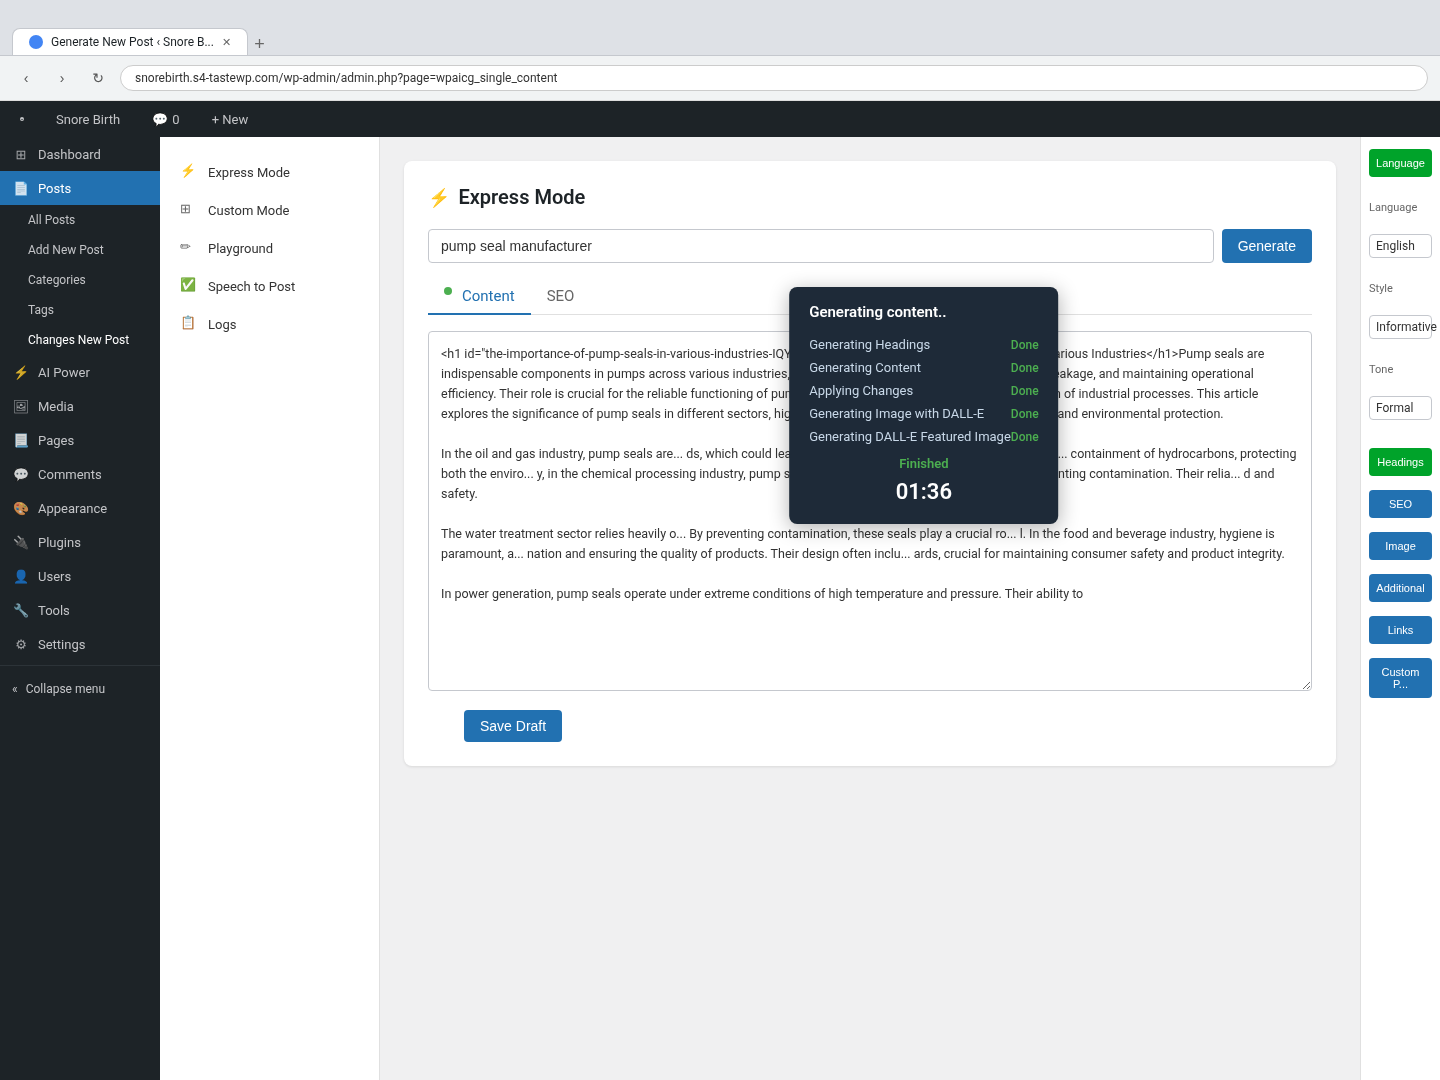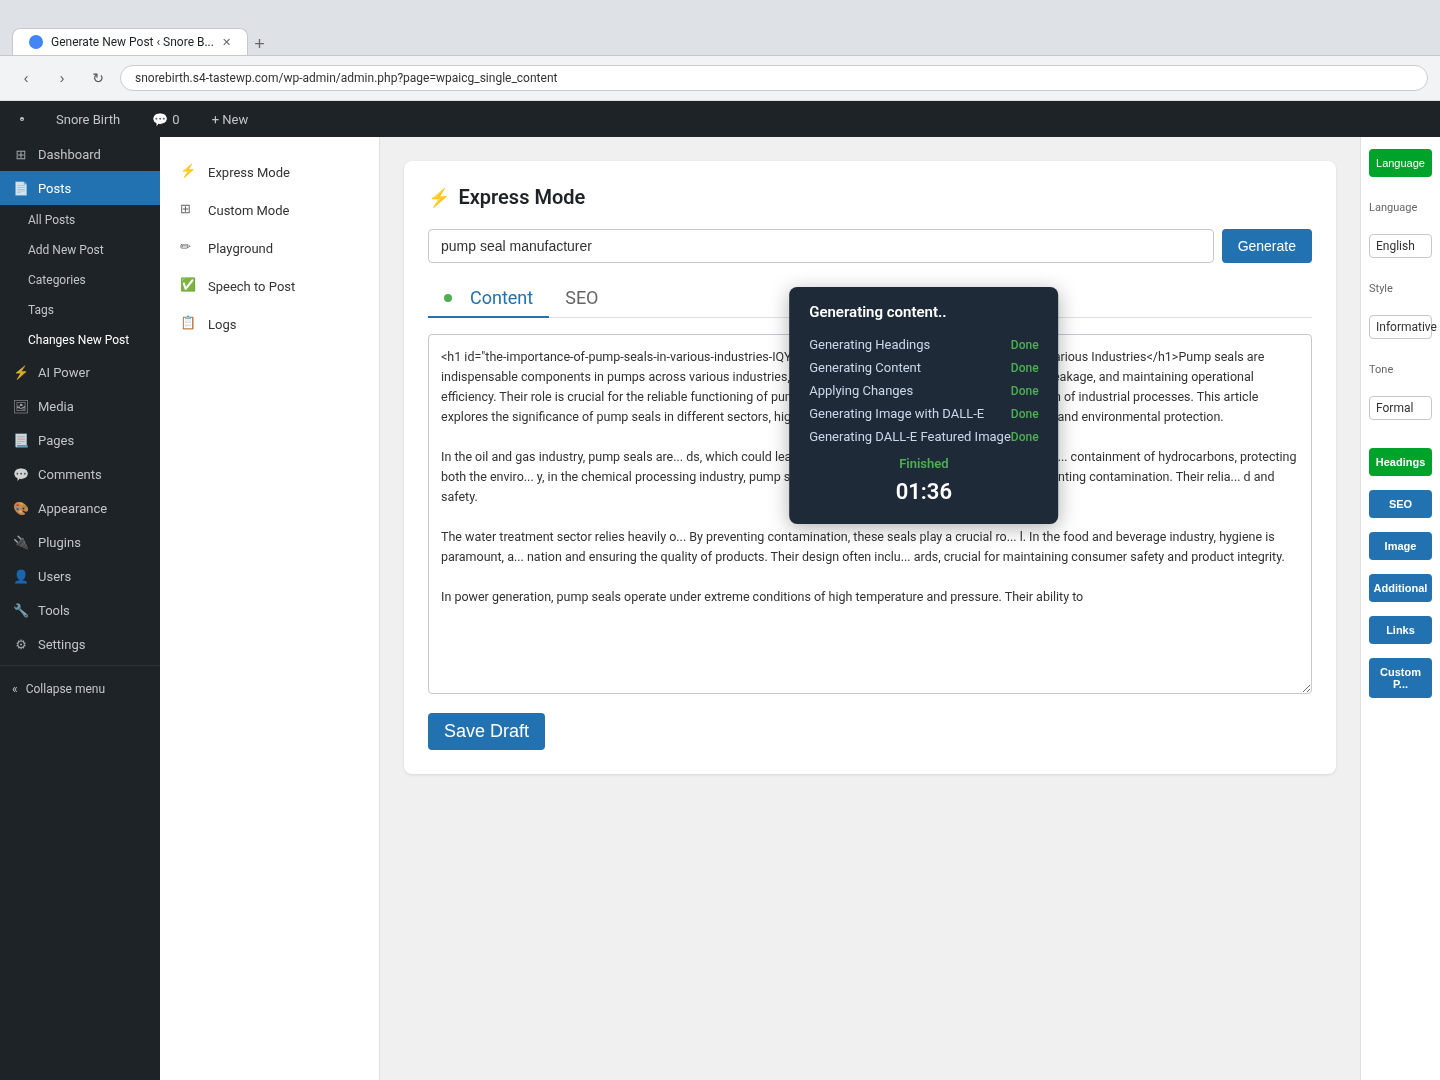--- a/index.html
+++ b/index.html
@@ -50,42 +50,42 @@
     
     .express-card { background: #fff; border-radius: 8px; padding: 24px; box-shadow: 0 1px 3px rgba(0,0,0,0.1); }
     .express-title { display: flex; align-items: center; gap: 8px; font-size: 20px; font-weight: 600; margin-bottom: 20px; color: #1d2327; }
     .lightning-icon { font-size: 18px; }
 
     .search-row { display: flex; gap: 8px; margin-bottom: 16px; border-radius: 17px; }
     .search-input { flex: 1; border: 1px solid #c5c8ce; border-radius: 4px; padding: 8px 12px; font-size: 14px; color: #333; }
     .generate-btn { background: #2271b1; color: #fff; border: none; border-radius: 4px; padding: 8px 16px; font-size: 14px; cursor: pointer; font-weight: 500; }
 
     .tab-row { display: flex; gap: 0; margin-bottom: 16px; border-bottom: 1px solid #e0e0e0; }
-    .tab-btn { display: flex; align-items: center; gap: 18px; padding: 8px 16px; cursor: pointer; font-size: 18px; color: #666; border-bottom: 2px solid transparent; margin-bottom: -1px; }
+    .tab-btn { display: flex; align-items: flex-start; gap: 10px; padding: 8px 16px; cursor: pointer; font-size: 15px; color: #666; border-bottom: 2px solid transparent; margin-bottom: -1px; }
     .tab-btn.active { color: #2271b1; border-bottom-color: #2271b1; }
     .tab-dot { width: 8px; height: 8px; border-radius: 50%; background: #4caf50; }
 
     .content-textarea { width: 100%; height: 360px; border: 1px solid #c5c8ce; border-radius: 4px; padding: 12px; font-size: 12.5px; line-height: 1.6; color: #333; resize: vertical; font-family: inherit; }
 
-    .save-draft-btn { background: #2271b1; color: #fff; border: none; border-radius: 4px; padding: 8px 16px; font-size: 18px; cursor: pointer; margin-top: 16px; }
+    .save-draft-btn { background: #2271b1; color: #fff; border: none; border-radius: 4px; padding: 8px 16px; font-size: 14px; cursor: pointer; margin-top: 16px; margin-left: 36px; }
 
     
     .generating-overlay { position: absolute; top: 150px; left: 50%; transform: translateX(-30%); background: #1e2a38; color: #fff; border-radius: 8px; padding: 16px 20px; min-width: 260px; box-shadow: 0 4px 20px rgba(0,0,0,0.3); z-index: 100; }
     .generating-title { font-size: 15px; font-weight: 600; margin-bottom: 12px; color: #fff; }
     .gen-item { display: flex; justify-content: space-between; align-items: center; padding: 4px 0; font-size: 13px; color: #c8d8e8; }
     .gen-item .done-label { color: #4caf50; font-size: 12px; font-weight: 500; }
     .gen-finished { text-align: center; color: #4caf50; font-weight: 600; font-size: 13px; padding: 8px 0 4px; }
     .gen-timer { text-align: center; font-size: 22px; font-weight: 600; color: #fff; padding: 4px 0; }
 
     
     .right-panel { width: 80px; background: #fff; border-left: 1px solid #e0e0e0; flex-shrink: 0; display: flex; flex-direction: column; align-items: center; padding: 12px 8px; gap: 8px; overflow-y: auto; }
     .rp-label-btn { width: 100%; background: #00a32a; color: #fff; border: none; border-radius: 4px; padding: 8px 4px; font-size: 11px; cursor: pointer; text-align: center; margin-bottom: 16px; }
     .rp-section-label { font-size: 11px; color: #666; margin-bottom: 4px; }
     .rp-value-box { border: 1px solid #c5c8ce; border-radius: 4px; padding: 4px 6px; font-size: 12px; color: #333; margin-bottom: 12px; width: 100%; margin-top: 20px; }
-    .rp-btn { width: 100%; border: none; border-radius: 4px; padding: 8px 4px; font-size: 11px; cursor: pointer; text-align: center; margin-bottom: 6px; font-weight: 700; }
+    .rp-btn { width: 100%; border: none; border-radius: 4px; padding: 8px 4px; font-size: 11px; cursor: pointer; text-align: center; margin-bottom: 6px; font-weight: 400; }
     .rp-btn.green { background: #00a32a; color: #fff; }
     .rp-btn.blue { background: #2271b1; color: #fff; }
 
     
     .collapse-menu { padding: 12px; cursor: pointer; display: flex; align-items: center; gap: 8px; color: #c3c4c7; font-size: 12px; }
   </style>
 </head>
 <body>
 
 <div class="browser-chrome">

